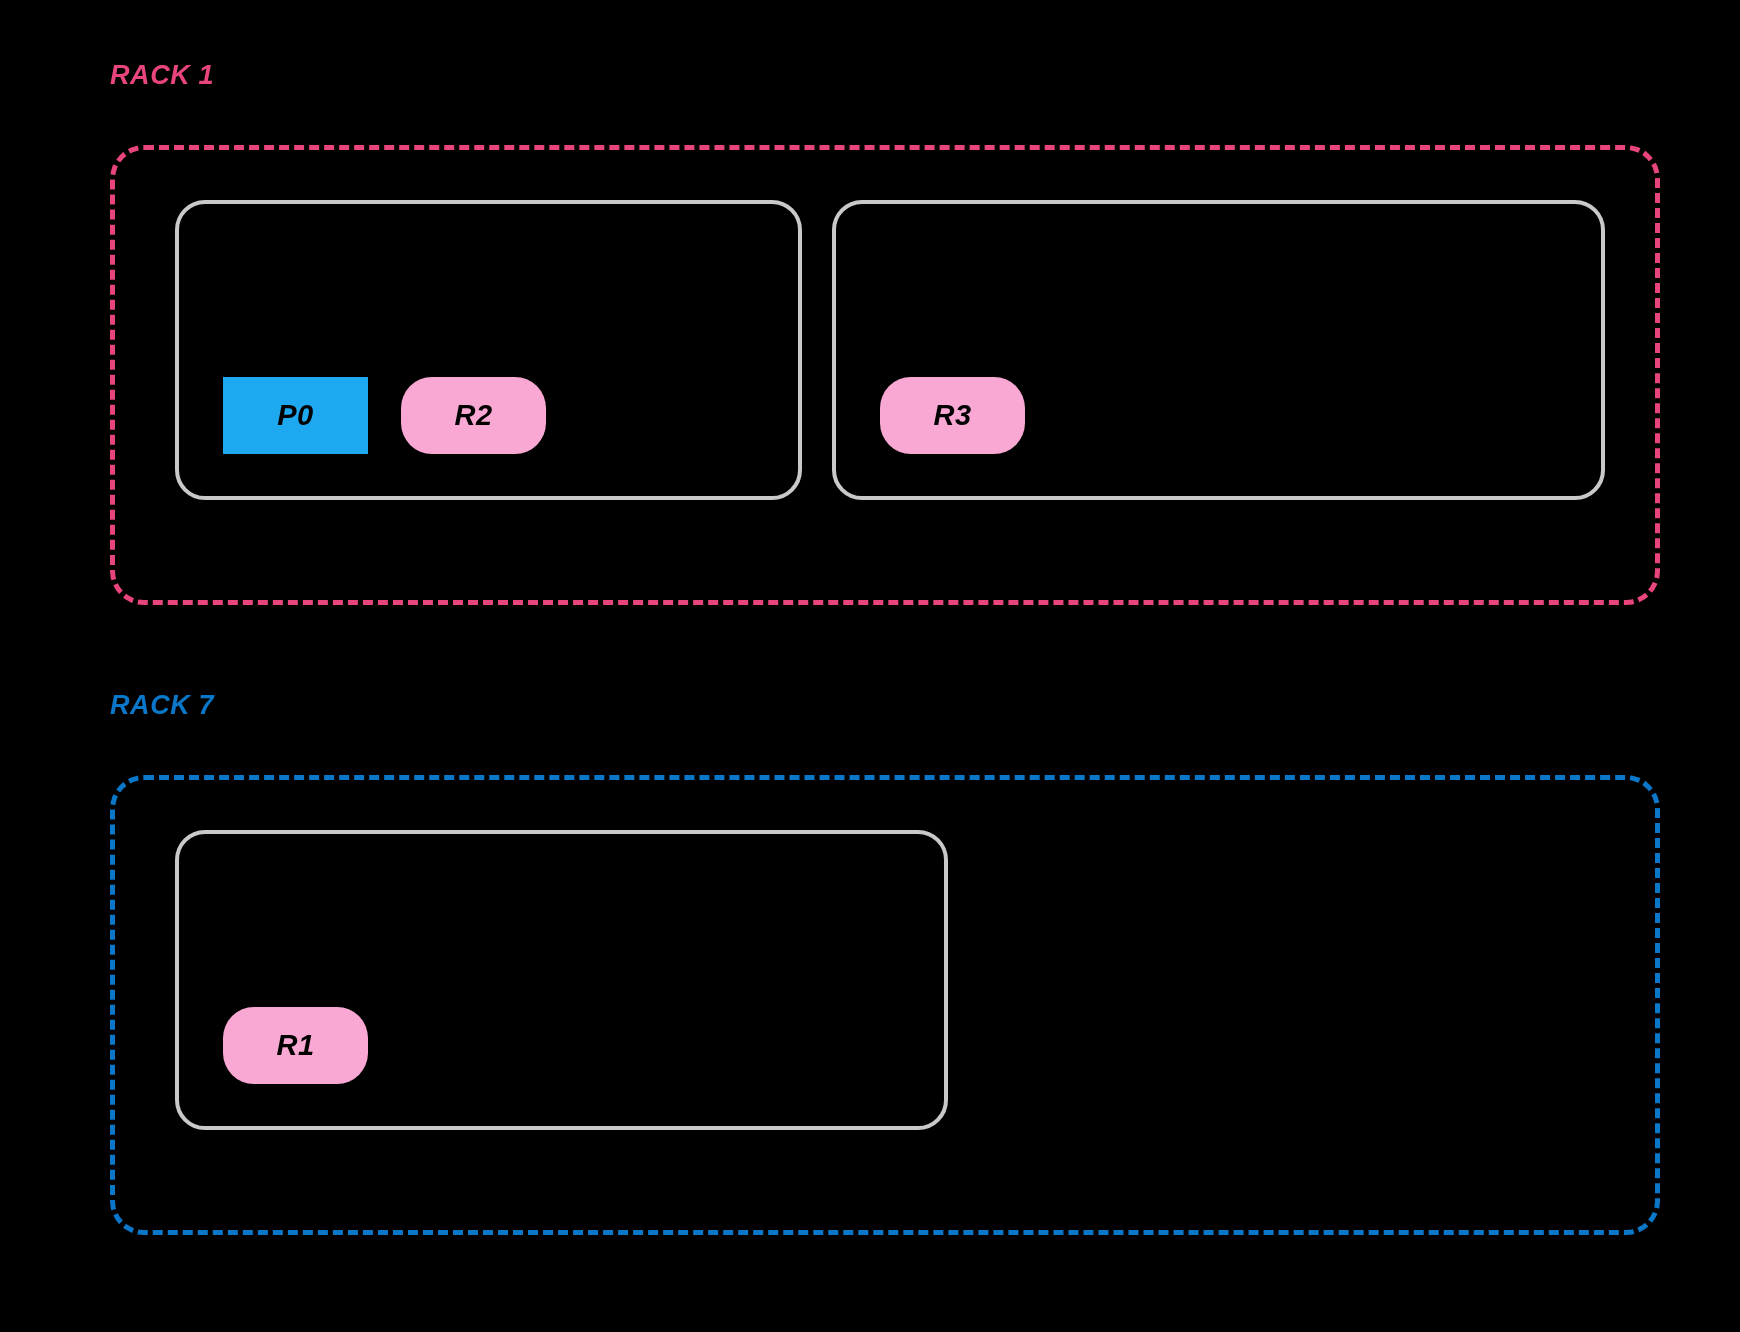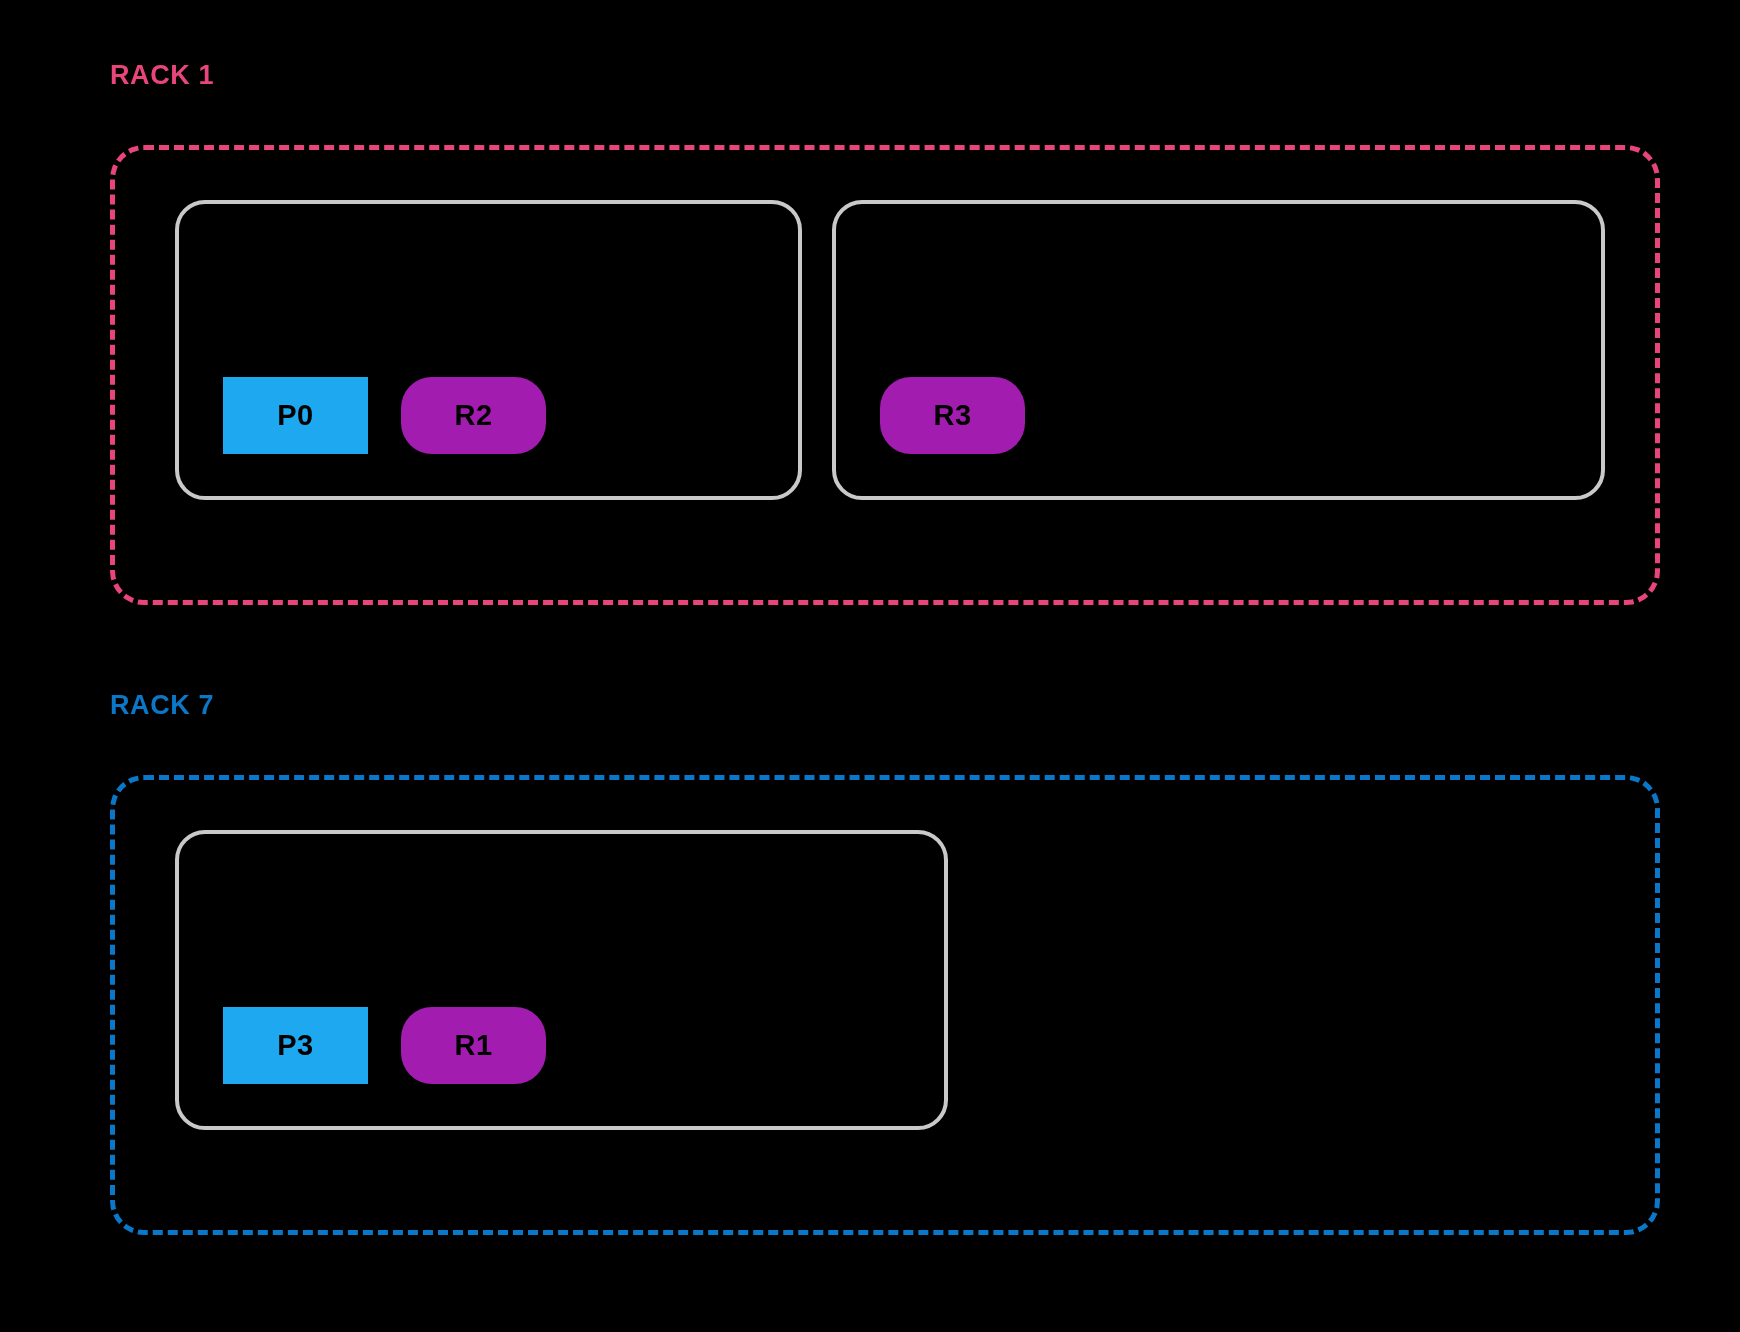--- a/index.html
+++ b/index.html
@@ -13,20 +13,21 @@
     font-family: "Liberation Sans", sans-serif;
     overflow: hidden;
     position: relative;
   }
 
   #canvas {
     position: relative;
     width: 1740px;
     height: 1332px;
     background: #000000;
+    font-style: italic;
   }
 
   
   .rack-group {
     position: absolute;
     left: 110px;
     width: 1550px;
   }
   #rack-group-1 { top: 62px; }
   #rack-group-2 { top: 692px; }
@@ -96,21 +97,21 @@
     display: flex;
     align-items: center;
     justify-content: center;
     font-size: 29px;
     font-weight: bold;
     color: #000000;
     letter-spacing: 0.5px;
     user-select: none;
   }
   .chip.partition { background: #1ea8ef; }
-  .chip.replica   { background: #a21caf; border-radius: 31px; }
+  .chip.replica   { background: #f9a8d4; border-radius: 31px; }
 </style>
 </head>
 <body>
 
 <div id="canvas">
 
   <div class="rack-group" id="rack-group-1">
     <div class="rack-label">RACK 1</div>
 
     <div class="rack-box" id="rack-box-1">
@@ -135,21 +136,20 @@
 
   <div class="rack-group" id="rack-group-2">
     <div class="rack-label">RACK 7</div>
 
     <div class="rack-box" id="rack-box-2">
       <div class="nodes-row">
 
 
         <div class="node-box narrow">
           <div class="chip-row">
-            <div class="chip partition">P3</div>
             <div class="chip replica">R1</div>
           </div>
         </div>
 
       </div>
     </div>
   </div>
 
 </div>
 

